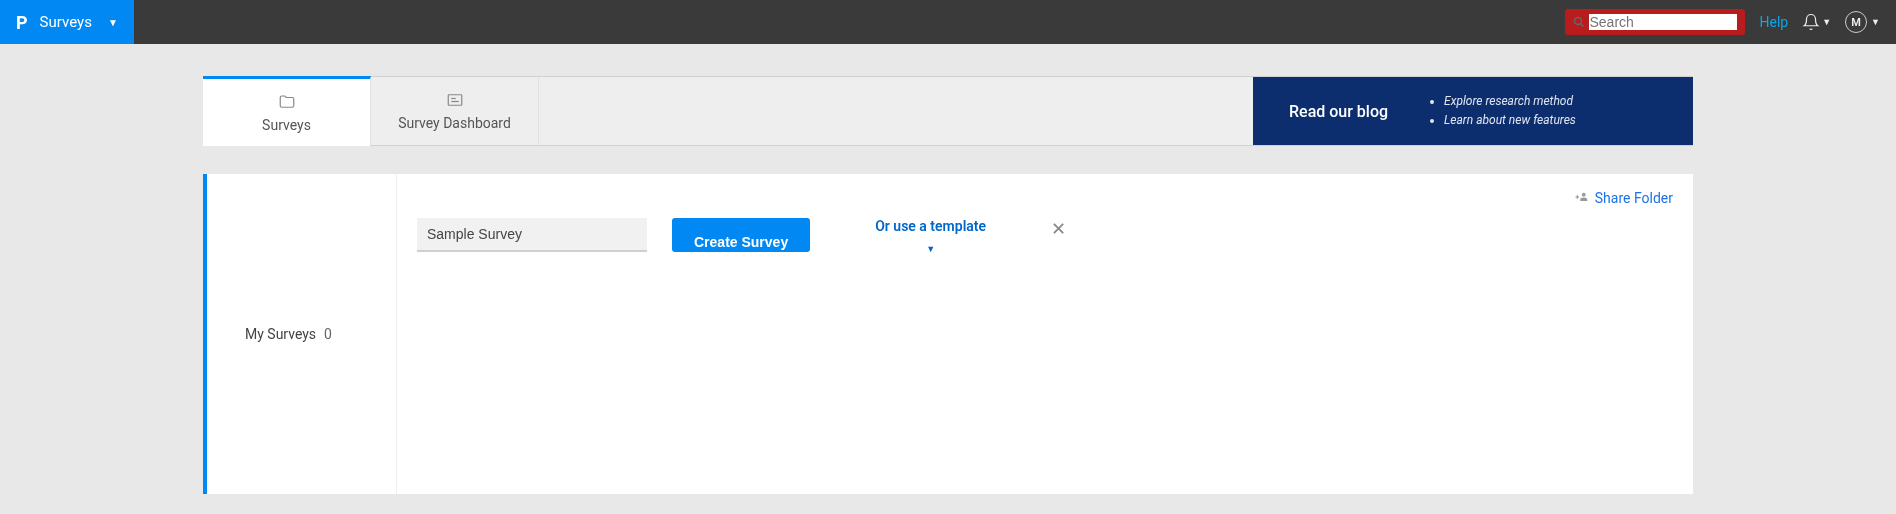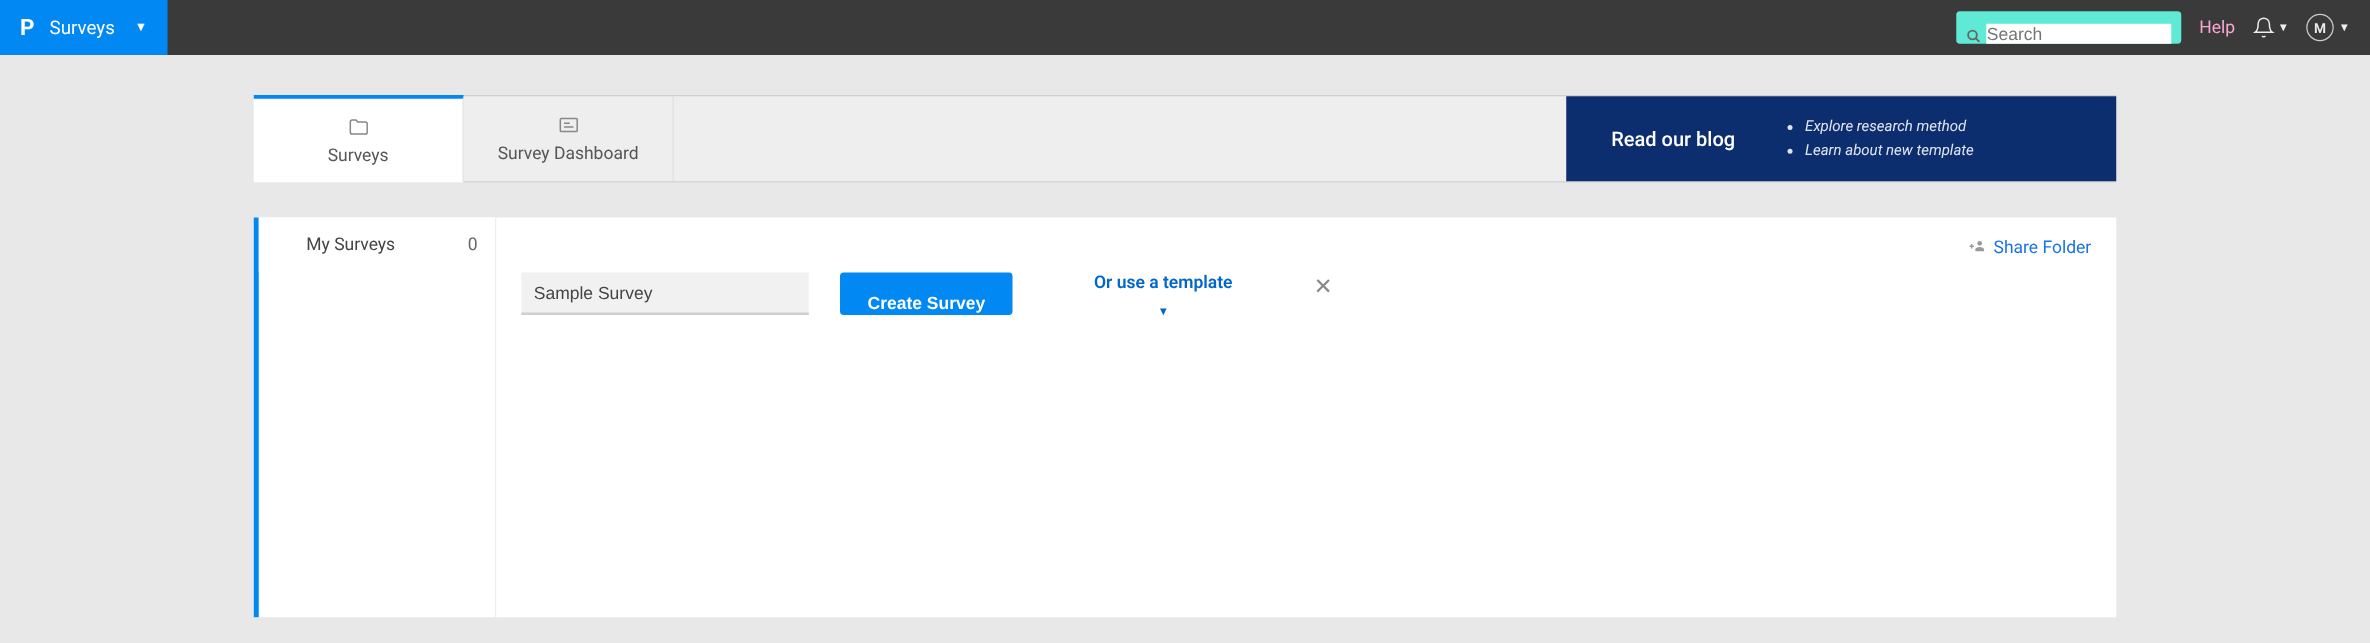--- a/index.html
+++ b/index.html
@@ -35,37 +35,37 @@
   }
   .brand-tab .caret { margin-left: 6px; font-size: 10px; }
   .topbar-spacer { flex: 1; }
   .topbar-right {
     display: flex;
     align-items: center;
     padding: 0 16px;
     gap: 14px;
   }
   .search-wrap {
-    background: #5eead4;
+    background: #b91c1c;
     border-radius: 3px;
     height: 26px;
     display: flex;
-    align-items: flex-end;
+    align-items: center;
     padding: 0 8px;
     width: 180px;
   }
   .search-wrap input {
     border: none;
     outline: none;
     font-size: 14px;
     width: 100%;
     color: #555;
   }
   .search-wrap .mag { color: #666; margin-right: 4px; }
-  .help-link { color: #f9a8d4; font-size: 14px; cursor: pointer; }
+  .help-link { color: #0ea5e9; font-size: 14px; cursor: pointer; }
   .bell-wrap {
     display: flex;
     align-items: center;
     gap: 2px;
     cursor: pointer;
     color: #eee;
   }
   .bell-wrap .caret { font-size: 9px; }
   .avatar-wrap {
     display: flex;
@@ -140,21 +140,21 @@
     background: #fff;
     margin-top: 28px;
     display: flex;
     min-height: 320px;
     border-left: 4px solid #0288f3;
   }
   .sidebar {
     width: 190px;
     border-right: 1px solid #eee;
     display: flex;
-    flex-direction: column;
+    flex-direction: row;
   }
   .side-item {
     display: flex;
     align-items: center;
     padding: 14px 14px;
     font-size: 14px;
     color: #444;
     cursor: pointer;
     gap: 8px;
   }
@@ -294,21 +294,21 @@
             <line x1="7" y1="10" x2="13" y2="10"></line>
             <line x1="7" y1="14" x2="17" y2="14"></line>
           </svg>
       </span>
       <span class="tab-label">Survey Dashboard</span>
     </div>
     <div class="promo">
       <div class="promo-title">Read our blog</div>
       <ul>
         <li>Explore research method</li>
-        <li>Learn about new template</li>
+        <li>Learn about new features</li>
       </ul>
     </div>
   </div>
 
   <div class="panel">
     <div class="sidebar">
       <div class="side-item active">
         <span class="side-icon">&nbsp;</span>
         <span>My Surveys</span>
         <span class="side-count">0</span>

